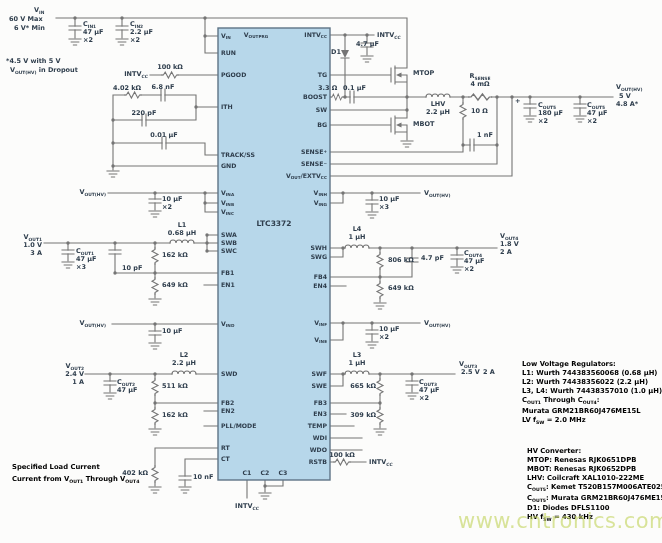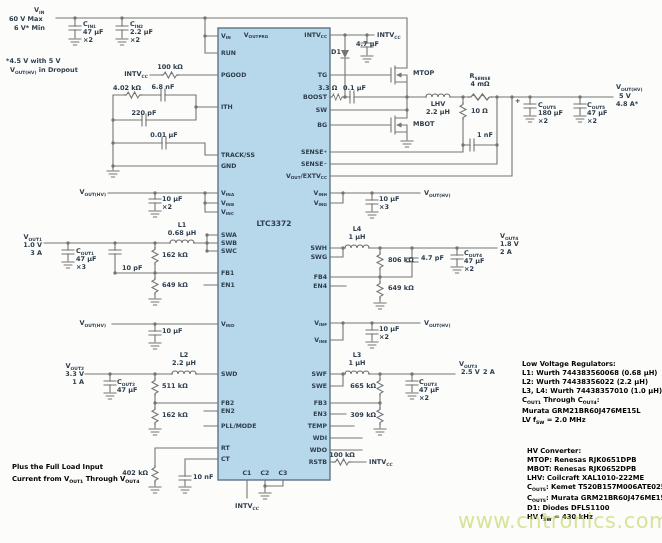--- a/index.html
+++ b/index.html
@@ -318,21 +318,21 @@
 <div class="lbl" style="left:76px;top:247px">C<sub>OUT1</sub></div>
 <div class="lbl" style="left:76px;top:255px">47 µF</div>
 <div class="lbl" style="left:76px;top:263px">×3</div>
 <div class="lbl" style="left:122px;top:264px">10 pF</div>
 <div class="lbl" style="left:162px;top:251px">162 kΩ</div>
 <div class="lbl" style="left:162px;top:281px">649 kΩ</div>
 
 <div class="lbl r" style="left:62px;top:319px;width:44px">V<sub>OUT(HV)</sub></div>
 <div class="lbl" style="left:162px;top:327px">10 µF</div>
 <div class="lbl r" style="left:56px;top:362px;width:28px">V<sub>OUT2</sub></div>
-<div class="lbl r" style="left:56px;top:370px;width:28px">3.3 V</div>
+<div class="lbl r" style="left:56px;top:370px;width:28px">2.4 V</div>
 <div class="lbl r" style="left:56px;top:378px;width:28px">1 A</div>
 <div class="lbl c" style="left:172px;top:351px;width:24px">L2</div>
 <div class="lbl c" style="left:160px;top:359px;width:48px">2.2 µH</div>
 <div class="lbl" style="left:117px;top:378px">C<sub>OUT2</sub></div>
 <div class="lbl" style="left:117px;top:386px">47 µF</div>
 <div class="lbl" style="left:162px;top:382px">511 kΩ</div>
 <div class="lbl" style="left:162px;top:411px">162 kΩ</div>
 
 <div class="lbl r" style="left:118px;top:469px;width:30px">402 kΩ</div>
 <div class="lbl" style="left:193px;top:473px">10 nF</div>
@@ -388,21 +388,21 @@
 <div class="lbl" style="left:419px;top:386px">47 µF</div>
 <div class="lbl" style="left:419px;top:394px">×2</div>
 <div class="lbl" style="left:459px;top:360px">V<sub>OUT3</sub></div>
 <div class="lbl" style="left:461px;top:368px">2.5 V</div>
 <div class="lbl" style="left:483px;top:368px">2 A</div>
 
 <div class="lbl c" style="left:326px;top:451px;width:32px">100 kΩ</div>
 <div class="lbl" style="left:369px;top:458px">INTV<sub>CC</sub></div>
 
 <div class="noteblock" style="position:absolute;left:7px;top:462px;line-height:11.8px">
-  <div class="note" style="position:relative;padding-left:5px">Plus the Full Load Input</div>
+  <div class="note" style="position:relative;padding-left:5px">Specified Load Current</div>
   <div class="note" style="position:relative;padding-left:5px">Current from V<sub>OUT1</sub> Through V<sub>OUT4</sub></div>
 </div>
 
 <div class="noteblock" style="position:absolute;left:522px;top:360px;line-height:8.9px">
   <div class="note">Low Voltage Regulators:</div>
   <div class="note">L1: Wurth 744383560068 (0.68 µH)</div>
   <div class="note">L2: Wurth 74438356022 (2.2 µH)</div>
   <div class="note">L3, L4: Wurth 74438357010 (1.0 µH)</div>
   <div class="note">C<sub>OUT1</sub> Through C<sub>OUT4</sub>:</div>
   <div class="note">Murata GRM21BR60J476ME15L</div>

